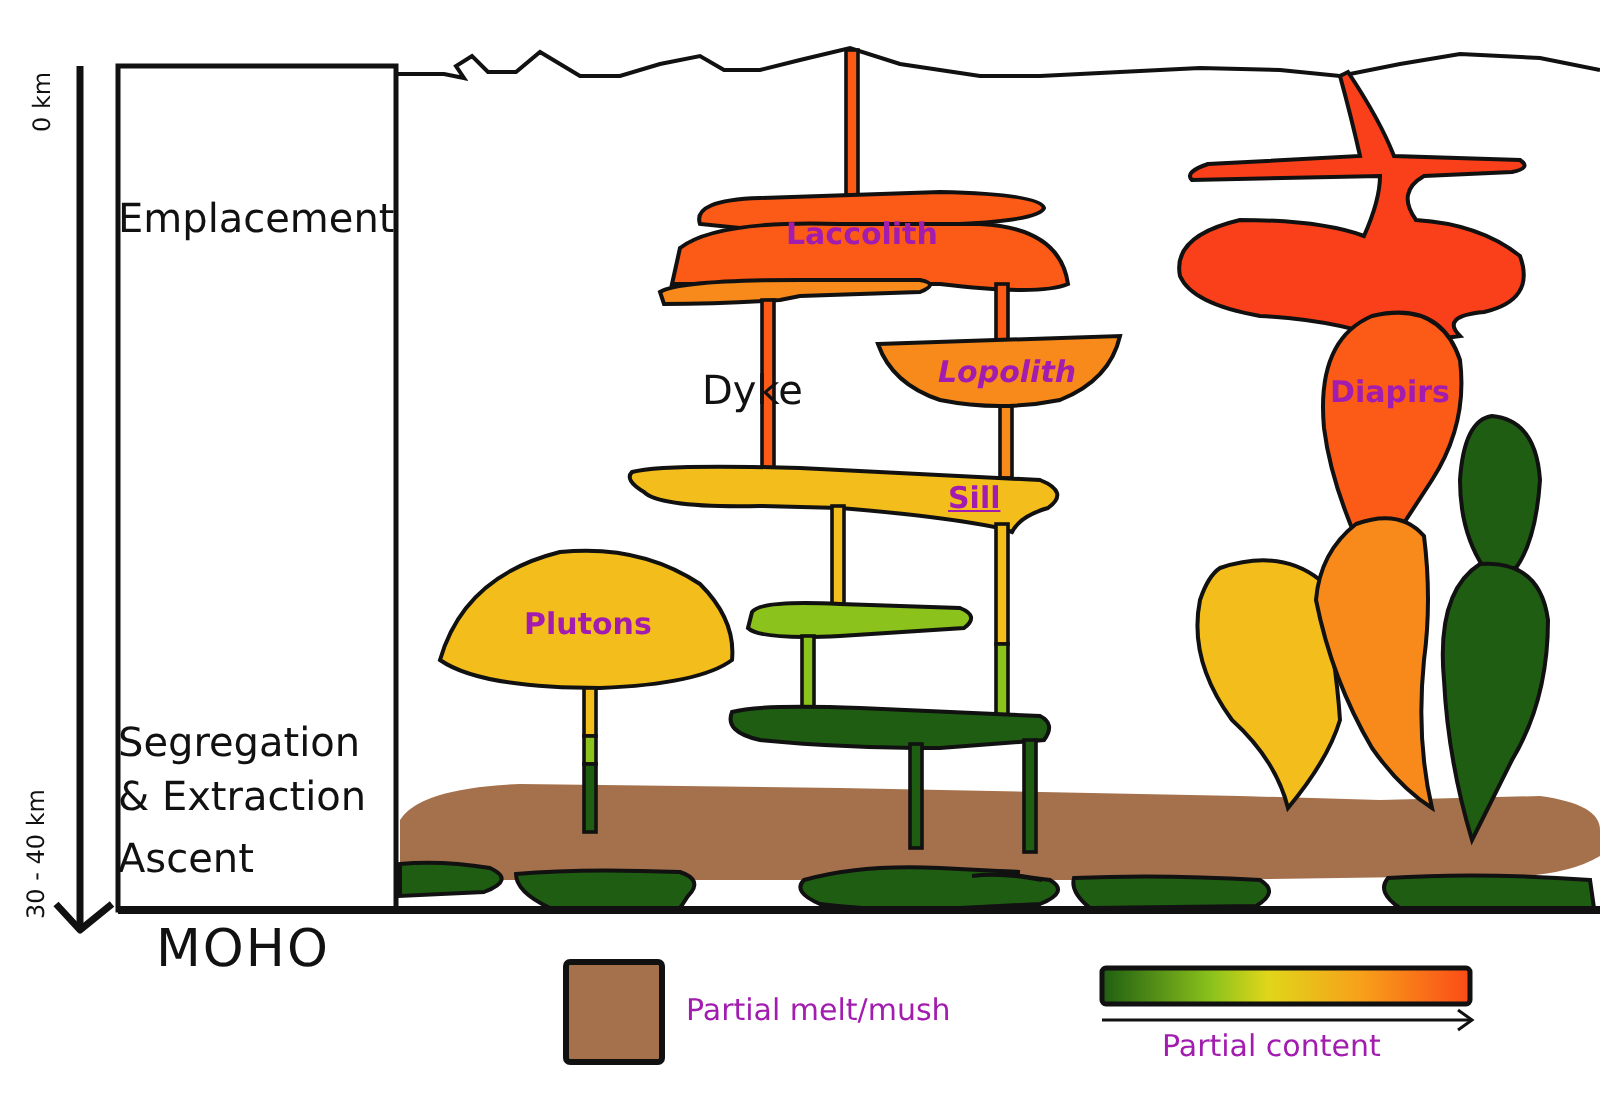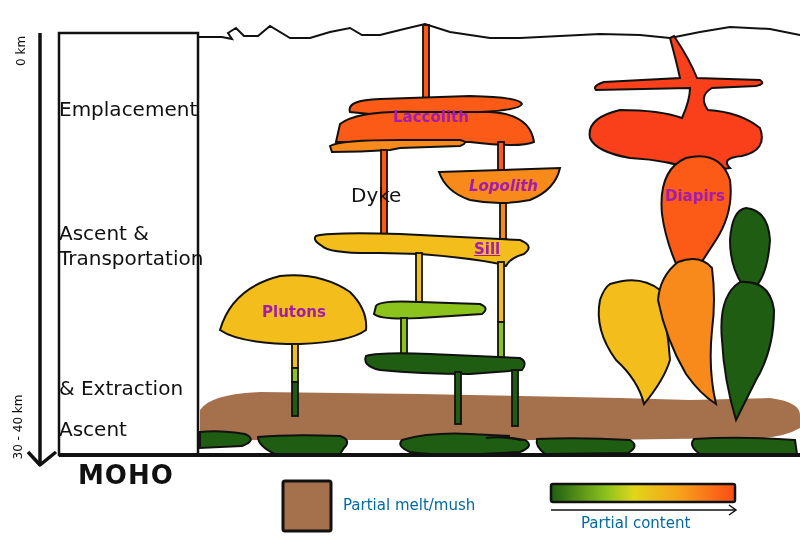--- a/index.html
+++ b/index.html
@@ -1,22 +1,22 @@
 <!DOCTYPE html>
 <html><head>
 <meta charset="utf-8">
 <style>
   html, body { margin: 0; padding: 0; background: #ffffff; }
   body { width: 800px; height: 556px; overflow: hidden; position: relative; font-family: "DejaVu Sans", sans-serif; }
   #stage { position: absolute; left: 0; top: 0; width: 800px; height: 556px; }
   .lbl { position: absolute; color: #111; font-size: 20px; text-align: left; line-height: 22px; }
   .wlbl { position: absolute; color: #a21caf; font-size: 15px; font-weight: bold; }
   .axis-lbl { position: absolute; font-size: 12px; color: #111; transform: rotate(-90deg); transform-origin: center center; white-space: nowrap; }
-  .moho { position: absolute; left: 78px; top: 460px; font-size: 26px; font-weight: bold; color: #111; letter-spacing: 1px; }
-  .legend-text { position: absolute; font-size: 15px; color: #0369a1; }
+  .moho { position: absolute; left: 78px; top: 460px; font-size: 26px; font-weight: normal; color: #111; letter-spacing: 1px; }
+  .legend-text { position: absolute; font-size: 15px; color: #a21caf; }
 </style>
 </head>
 <body>
 
 <div id="stage">
   <svg width="800" height="556" viewBox="0 0 800 556" style="position:absolute;left:0;top:0;">
     <defs>
       <linearGradient id="silicaGrad" x1="0" y1="0" x2="1" y2="0">
         <stop offset="0" stop-color="#1f5e12"></stop>
         <stop offset="0.3" stop-color="#8cc21c"></stop>
@@ -102,26 +102,23 @@
       <polyline points="729,505 736,510 729,515" fill="none" stroke="#111" stroke-width="1.5"></polyline>
     </g>
   </svg>
 
   <div class="axis-lbl" style="left:6px; top:44px; width:30px; text-align:center;">0 km</div>
   <div class="axis-lbl" style="left:-17px; top:420px; width:70px; text-align:center;">30 - 40 km</div>
 
   <div class="lbl" style="left:59px; top:98px; width:139px;">
     <span>Emplacement</span>
   </div>
-  <div class="lbl" style="left:59px; top:222px; width:139px;">
-    <div>Ascent &amp;</div>
-    <div style="margin-top:3px;">Transportation</div>
-  </div>
   <div class="lbl" style="left:59px; top:360px; width:139px;">
-    <div style="margin-top:17px;">&amp; Extraction</div>
+    <div>Segregation</div>
+    <div style="margin-top:5px;">&amp; Extraction</div>
   </div>
   <div class="lbl" style="left:59px; top:418px; width:139px;">
     <span>Ascent</span>
   </div>
 
   <div class="moho">MOHO</div>
 
   <div class="wlbl" style="left:393px; top:108px;">Laccolith</div>
   <div class="lbl" style="left:324px; top:184px;margin-left:27px;">Dyke</div>
   <div class="wlbl" style="left:469px; top:177px;font-style:italic;">Lopolith</div>

